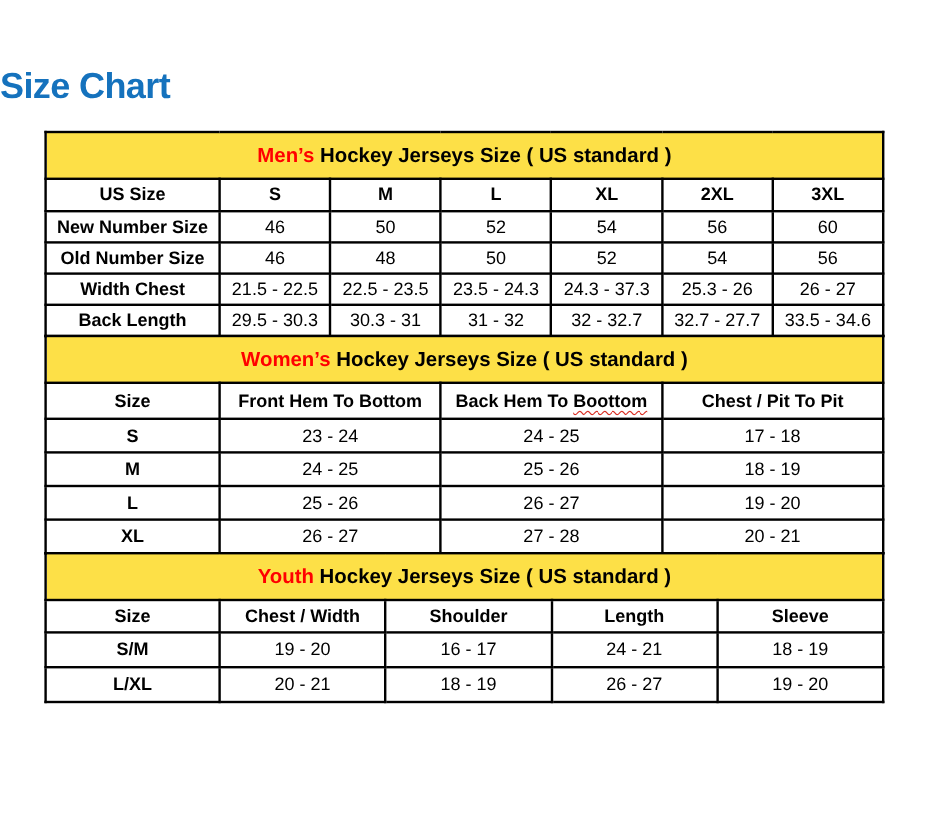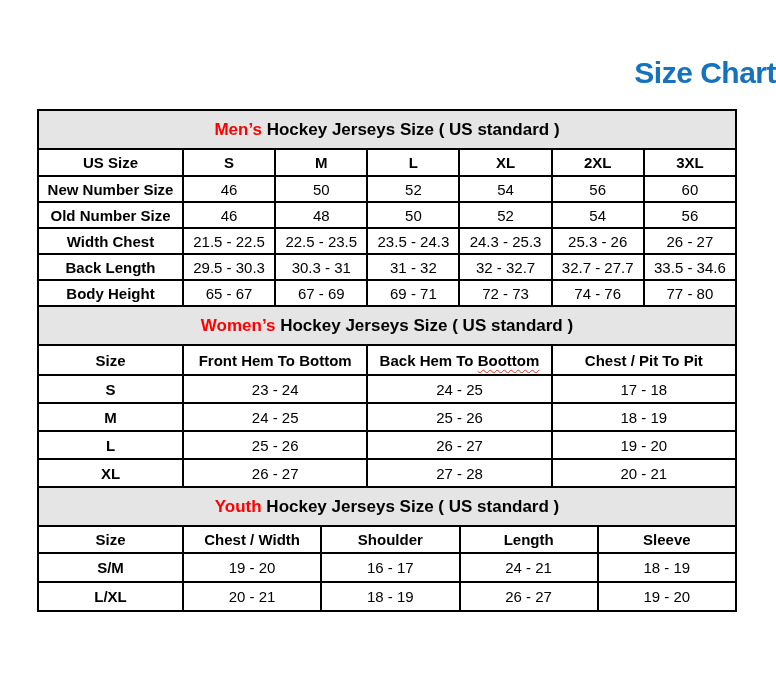--- a/index.html
+++ b/index.html
@@ -5,21 +5,21 @@
   html, body { margin: 0; padding: 0; }
   body {
     width: 776px; height: 692px;
     background: #ffffff;
     font-family: "Liberation Sans", sans-serif;
     color: #000;
     overflow: hidden;
   }
   .page-title {
     margin: 56px 0 0 0;
-    text-align: right;
+    text-align: left;
     font-size: 30px;
     line-height: 34px;
     font-weight: bold;
     color: #1572BD;
     letter-spacing: -0.5px;
   }
   .chart-wrap { margin: 19px 0 0 37px; width: 700px; }
   table {
     border-collapse: collapse;
     table-layout: fixed;
@@ -28,21 +28,21 @@
   table + table { margin-top: -2px; }
   th, td {
     border: 2px solid #000;
     text-align: center;
     vertical-align: middle;
     padding: 0;
     overflow: hidden;
     white-space: nowrap;
   }
   .band td {
-    background: #e5e5e5;
+    background: #fde047;
     font-weight: bold;
     font-size: 17px;
     height: 37px;
   }
   .accent { color: #FF0000; }
   th { font-size: 15px; font-weight: bold; border-radius: 13px; }
   td.cell, td.lbl { font-size: 15px; }
   
   .mens th { height: 25px; }
   .mens td.cell, .mens td.lbl { height: 24px; }
@@ -106,42 +106,33 @@
       <td class="cell">50</td>
       <td class="cell">52</td>
       <td class="cell">54</td>
       <td class="cell">56</td>
     </tr>
     <tr>
       <td class="lbl">Width Chest</td>
       <td class="cell">21.5 - 22.5</td>
       <td class="cell">22.5 - 23.5</td>
       <td class="cell">23.5 - 24.3</td>
-      <td class="cell">24.3 - 25.3</td>
+      <td class="cell">24.3 - 37.3</td>
       <td class="cell">25.3 - 26</td>
       <td class="cell">26 - 27</td>
     </tr>
     <tr>
       <td class="lbl">Back Length</td>
       <td class="cell">29.5 - 30.3</td>
       <td class="cell">30.3 - 31</td>
       <td class="cell">31 - 32</td>
       <td class="cell">32 - 32.7</td>
       <td class="cell">32.7 - 27.7</td>
       <td class="cell">33.5 - 34.6</td>
     </tr>
-    <tr>
-      <td class="lbl">Body Height</td>
-      <td class="cell">65 - 67</td>
-      <td class="cell">67 - 69</td>
-      <td class="cell">69 - 71</td>
-      <td class="cell">72 - 73</td>
-      <td class="cell">74 - 76</td>
-      <td class="cell">77 - 80</td>
-    </tr>
   </tbody>
     </table>
 
   <table class="womens">
     <colgroup>
       <col style="width:145px">
         <col>
         <col>
         <col>
     </colgroup>

